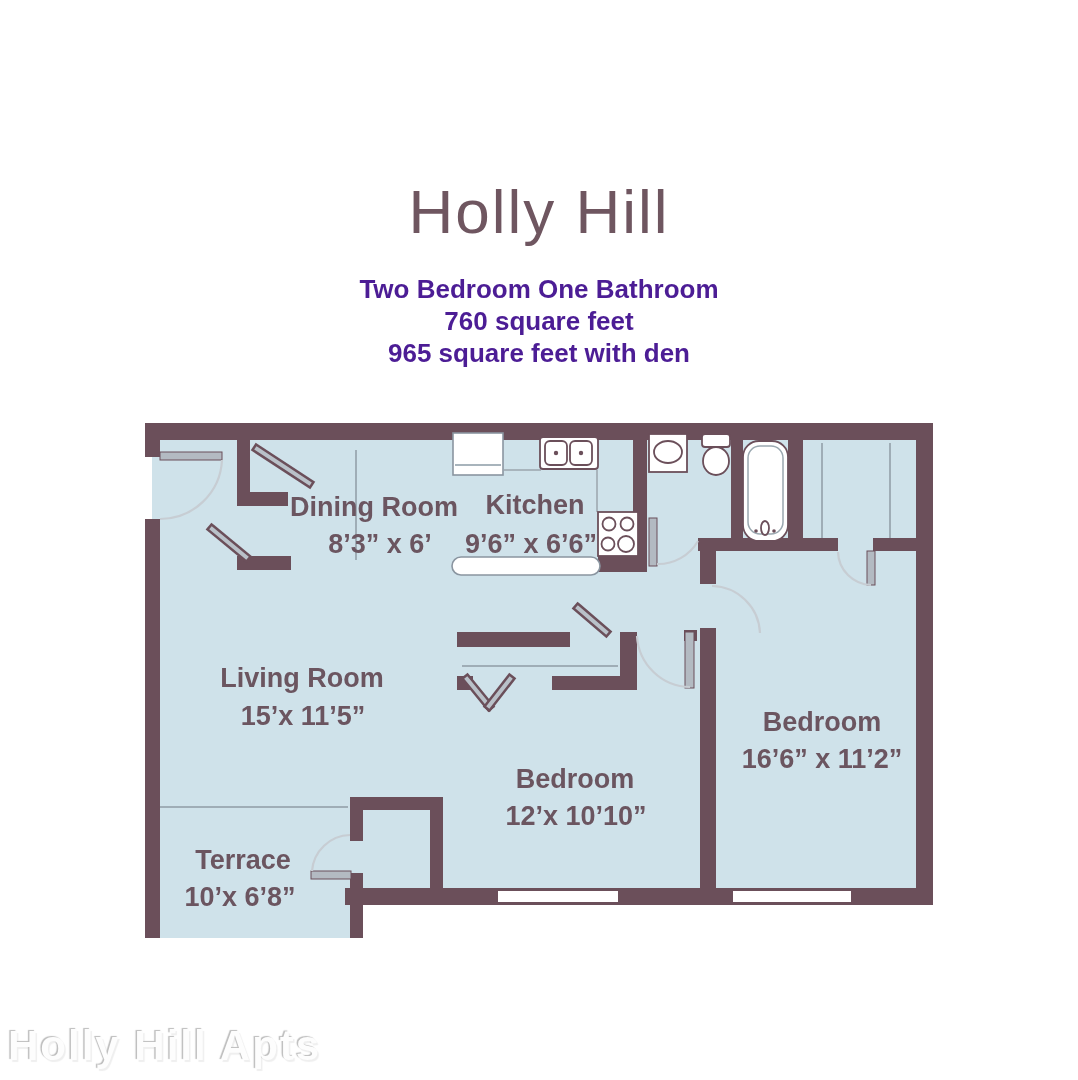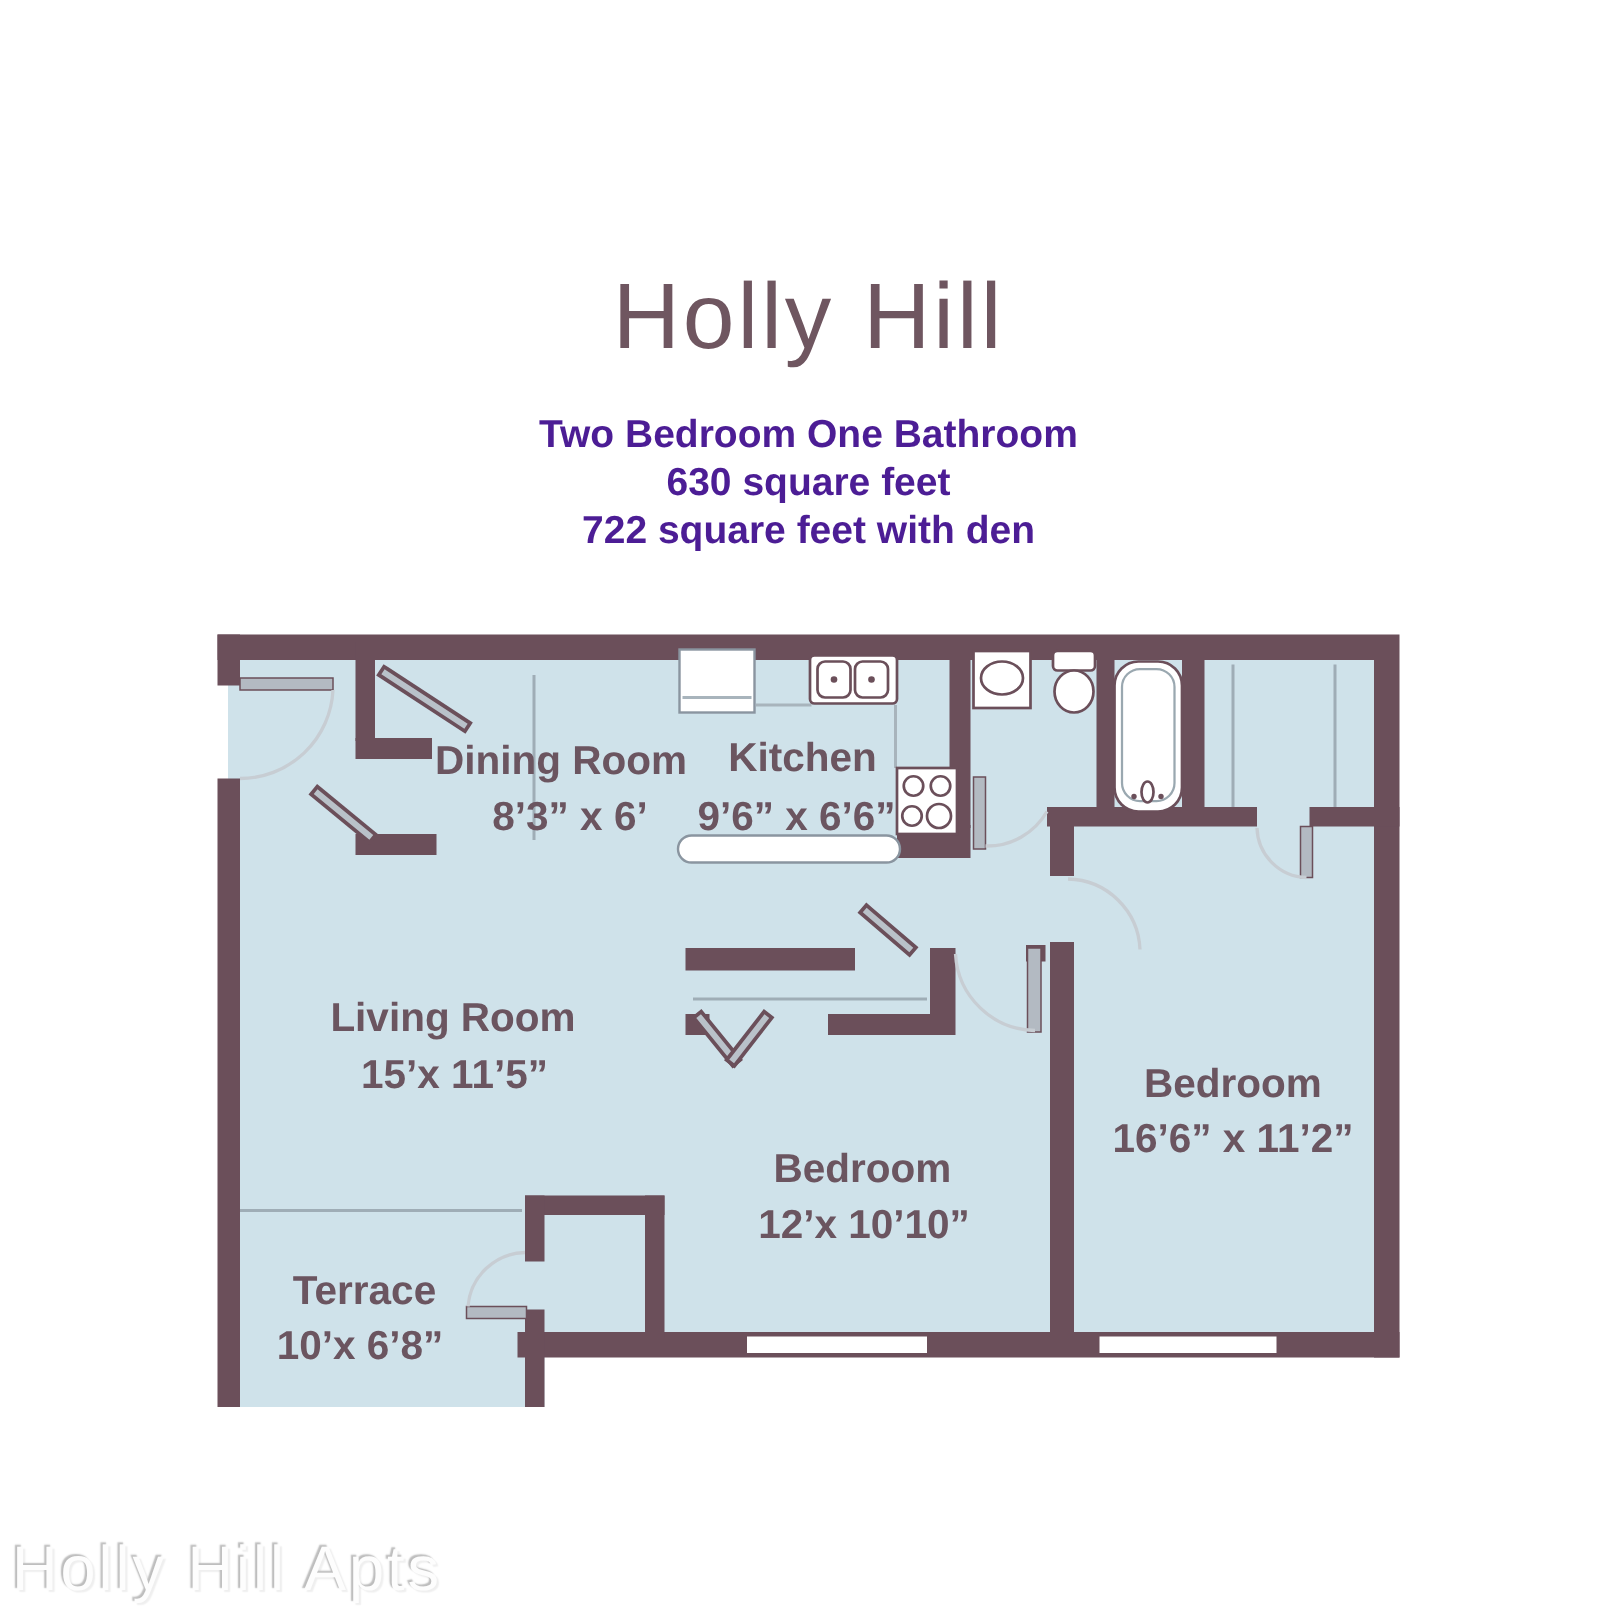--- a/index.html
+++ b/index.html
@@ -4,43 +4,43 @@
 <style>
   html,body{margin:0;padding:0;background:#ffffff;}
   .page{position:relative;width:1078px;height:1080px;background:#ffffff;overflow:hidden;
         font-family:"Liberation Sans", sans-serif;padding-left:48px;}
   .header{position:absolute;top:176px;left:0;width:1078px;text-align:center;color:#6f5660;}
   .title{font-size:62px;font-weight:400;letter-spacing:2px;margin:0 0 26px 0;color:#6f5660;}
   .subtitle{font-size:26px;font-weight:600;line-height:32px;margin:0;color:#4c1d95;}
   .plan-svg{position:absolute;left:0;top:0;width:1078px;height:1080px;}
   .room-name{font-size:27px;font-weight:600;fill:#6b5560;}
   .room-dims{font-size:27px;font-weight:600;fill:#6b5560;}
-  .watermark{position:absolute;left:8px;bottom:10px;font-size:42px;font-weight:400;
+  .watermark{position:absolute;left:8px;bottom:10px;font-size:42px;font-weight:700;
              color:#fdfdfd;letter-spacing:2px;
              text-shadow:-1.5px -1.5px 1px #bdbdbd, 1.5px 1.5px 1px #efefef;}
   .wall{fill:#6b4f5a;}
   .thin{stroke:#9fadb6;stroke-width:2;fill:none;}
   .counterline{stroke:#a8b4bc;stroke-width:2;fill:none;}
   .arc{stroke:#c7cdd3;stroke-width:2.2;fill:none;}
   .slab{fill:#b3bac2;stroke:#6b4f5a;stroke-width:1;}
   .fixture{fill:#ffffff;stroke:#6b4f5a;stroke-width:1.8;}
   .fixture-light{fill:#ffffff;stroke:#8a95a0;stroke-width:1.6;}
   .panel-dark{stroke:#6b4f5a;stroke-width:9;fill:none;stroke-linecap:square;}
   .panel-gray{stroke:#b9c1c9;stroke-width:4;fill:none;stroke-linecap:square;}
 </style>
 </head>
 <body>
 
 <div class="page">
 
   <div class="header">
     <h1 class="title">Holly Hill</h1>
     <p class="subtitle">Two Bedroom One Bathroom</p>
-    <p class="subtitle">630 square feet</p>
-    <p class="subtitle">722 square feet with den</p>
+    <p class="subtitle">760 square feet</p>
+    <p class="subtitle">965 square feet with den</p>
   </div>
 
   <svg class="plan-svg" viewBox="0 0 1078 1080">
 
     <g>
       <rect x="152" y="430" width="774" height="470" fill="#cfe2ea"></rect>
       <rect x="152" y="800" width="211" height="138" fill="#cfe2ea"></rect>
     </g>
 
     <g>

